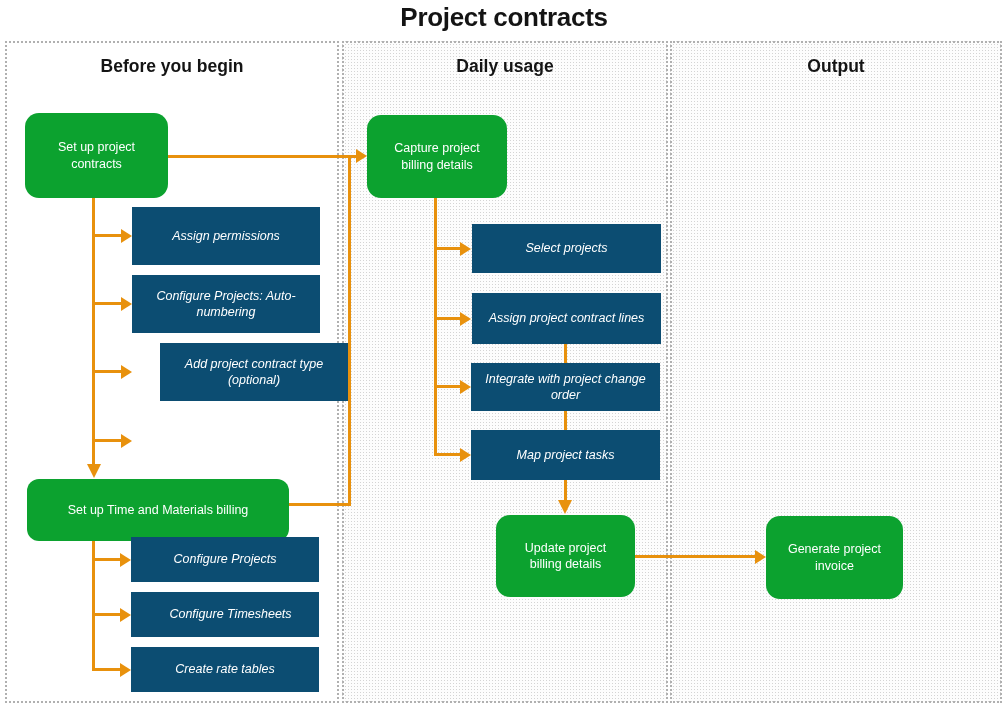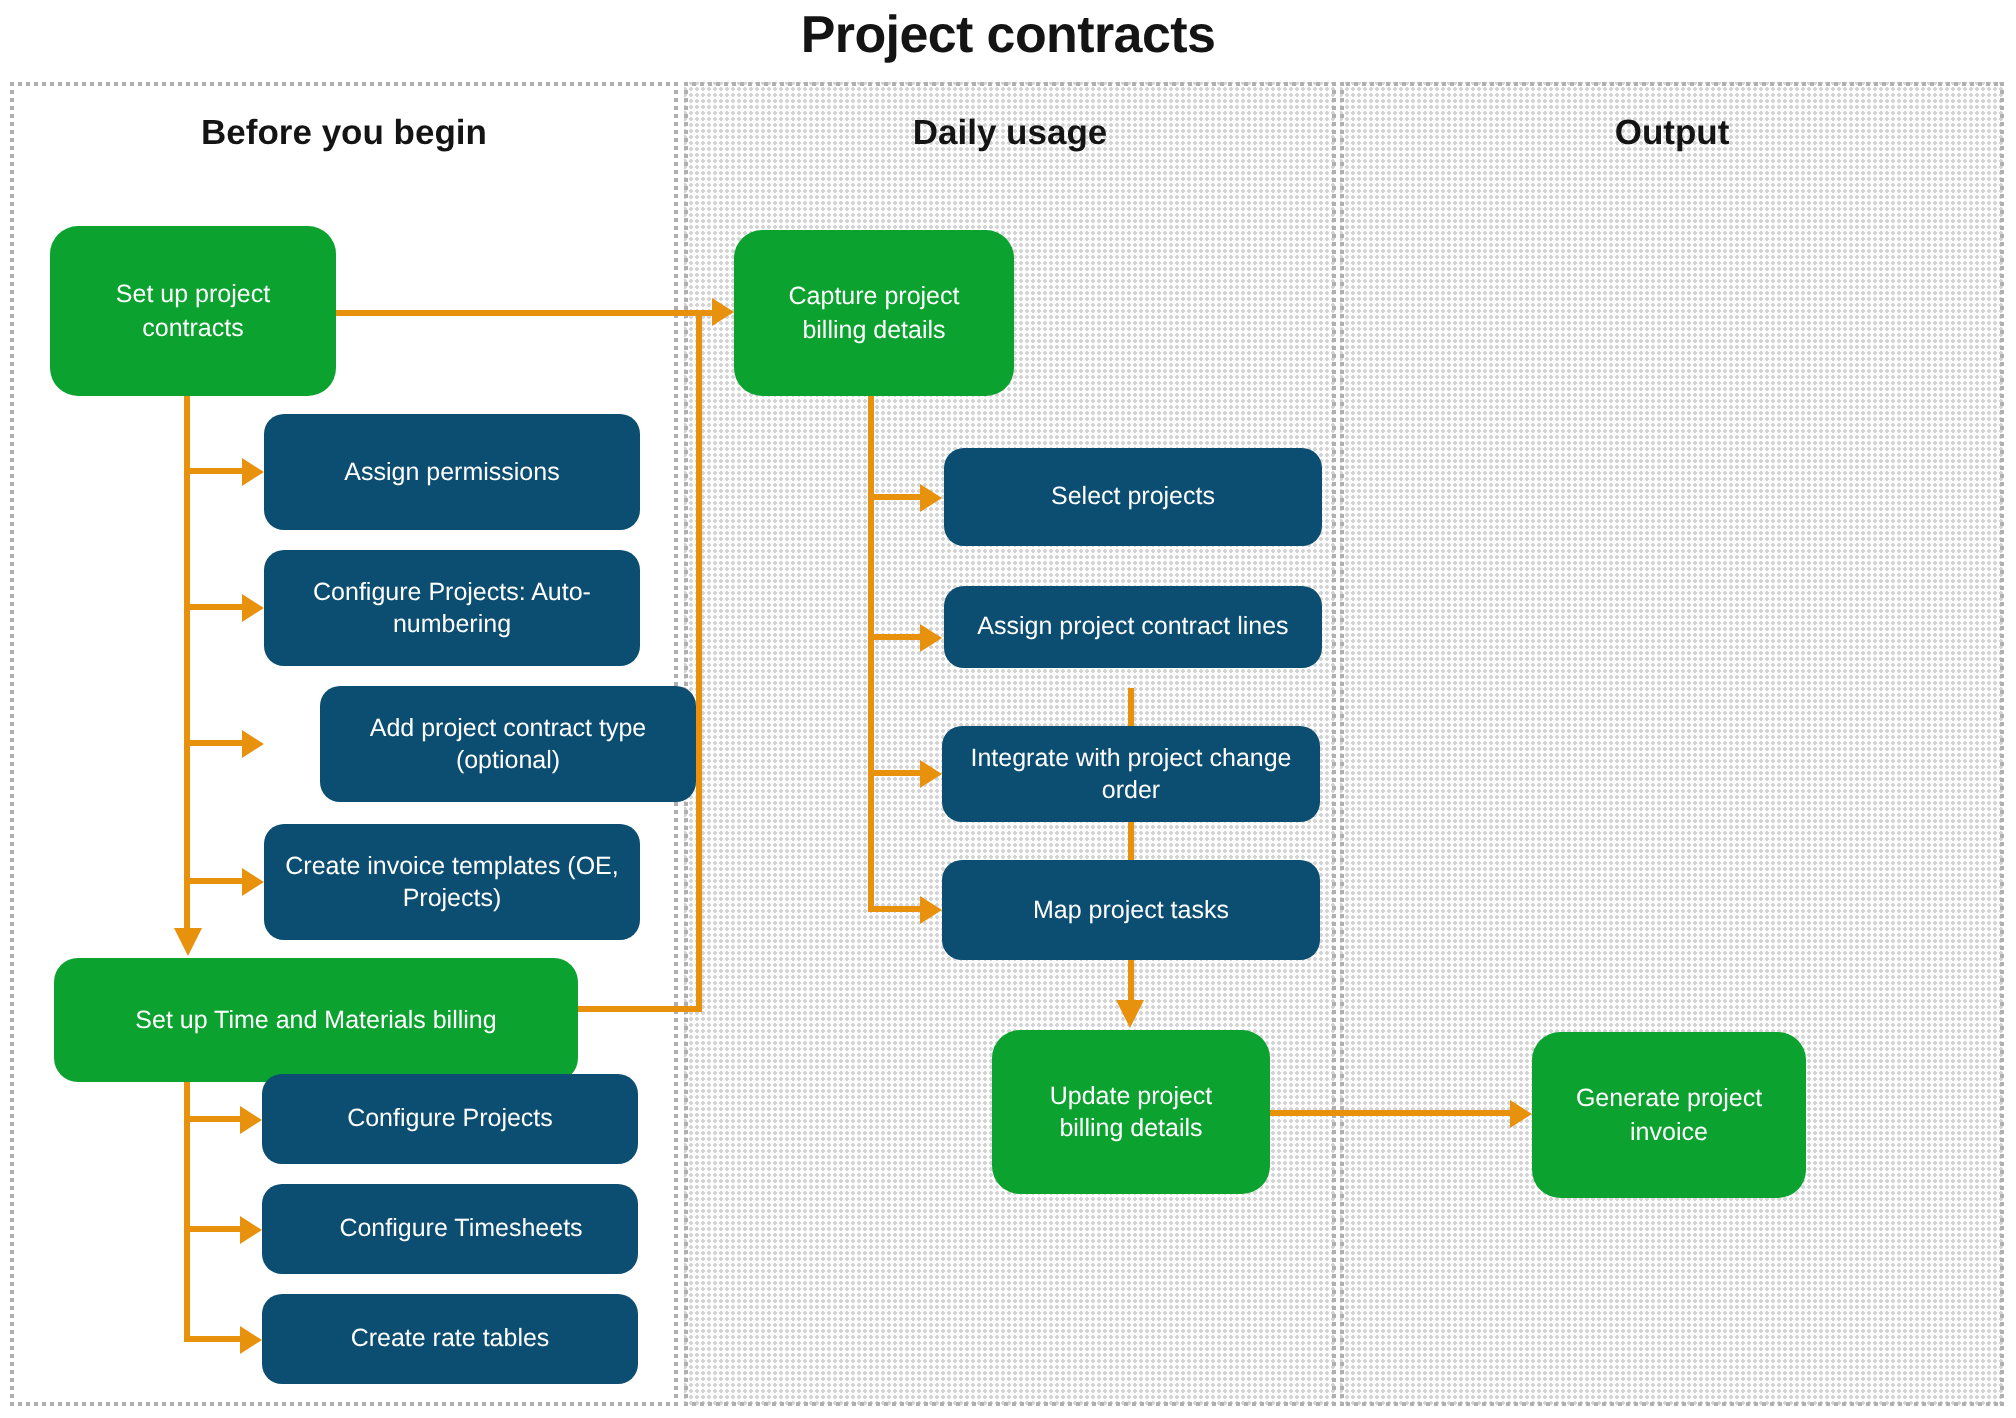--- a/index.html
+++ b/index.html
@@ -61,22 +61,23 @@
     font-size:12.5px;
     line-height:1.3;
   }
   .node.green{
     background:var(--green);
     border-radius:14px;
     padding:0 14px;
   }
   .node.blue{
     background:var(--blue);
-    border-radius:10px;
+    border-radius:0;
     padding:0 9px;
+    font-style:italic;
   }
   .node.wide{border-radius:12px;}
   .line{position:absolute;background:var(--orange);}
   .h{height:3px;}
   .v{width:3px;}
   .ah-r{
     position:absolute;width:0;height:0;
     border-top:7px solid transparent;
     border-bottom:7px solid transparent;
     border-left:11px solid var(--orange);
@@ -146,28 +147,27 @@
   <div class="line v" style="left:564px;top:480px;height:21px;"></div>
   <div class="ah-d" style="left:558px;top:500px;"></div>
 
   <div class="line h" style="left:635px;top:555px;width:121px;"></div>
   <div class="ah-r" style="left:755px;top:550px;"></div>
 
   <div class="node green" style="left:25px;top:113px;width:143px;height:85px;">Set up project contracts</div>
   <div class="node blue" style="left:132px;top:207px;width:188px;height:58px;">Assign permissions</div>
   <div class="node blue" style="left:132px;top:275px;width:188px;height:58px;">Configure Projects: Auto-numbering</div>
   <div class="node blue" style="left:132px;top:343px;width:188px;height:58px;margin-left:28px;">Add project contract type (optional)</div>
-  <div class="node blue" style="left:132px;top:412px;width:188px;height:58px;">Create invoice templates (OE, Projects)</div>
   <div class="node green wide" style="left:27px;top:479px;width:262px;height:62px;">Set up Time and Materials billing</div>
   <div class="node blue" style="left:131px;top:537px;width:188px;height:45px;">Configure Projects</div>
   <div class="node blue" style="left:131px;top:592px;width:188px;height:45px;padding-left:20px;">Configure Timesheets</div>
   <div class="node blue" style="left:131px;top:647px;width:188px;height:45px;">Create rate tables</div>
 
   <div class="node green" style="left:367px;top:115px;width:140px;height:83px;">Capture project billing details</div>
   <div class="node blue" style="left:472px;top:224px;width:189px;height:49px;">Select projects</div>
-  <div class="node blue" style="left:472px;top:293px;width:189px;height:41px;">Assign project contract lines</div>
+  <div class="node blue" style="left:472px;top:293px;width:189px;height:51px;">Assign project contract lines</div>
   <div class="node blue" style="left:471px;top:363px;width:189px;height:48px;">Integrate with project change order</div>
   <div class="node blue" style="left:471px;top:430px;width:189px;height:50px;">Map project tasks</div>
   <div class="node green" style="left:496px;top:515px;width:139px;height:82px;">Update project billing details</div>
 
   <div class="node green" style="left:766px;top:516px;width:137px;height:83px;">Generate project invoice</div>
 
 </div>
 
 </body></html>

